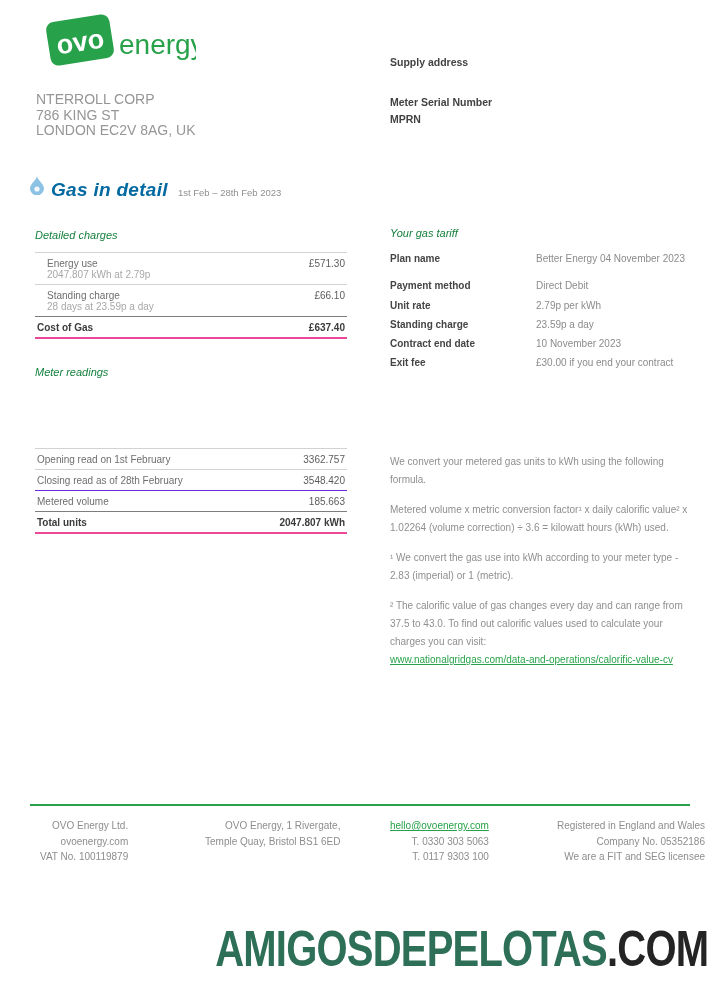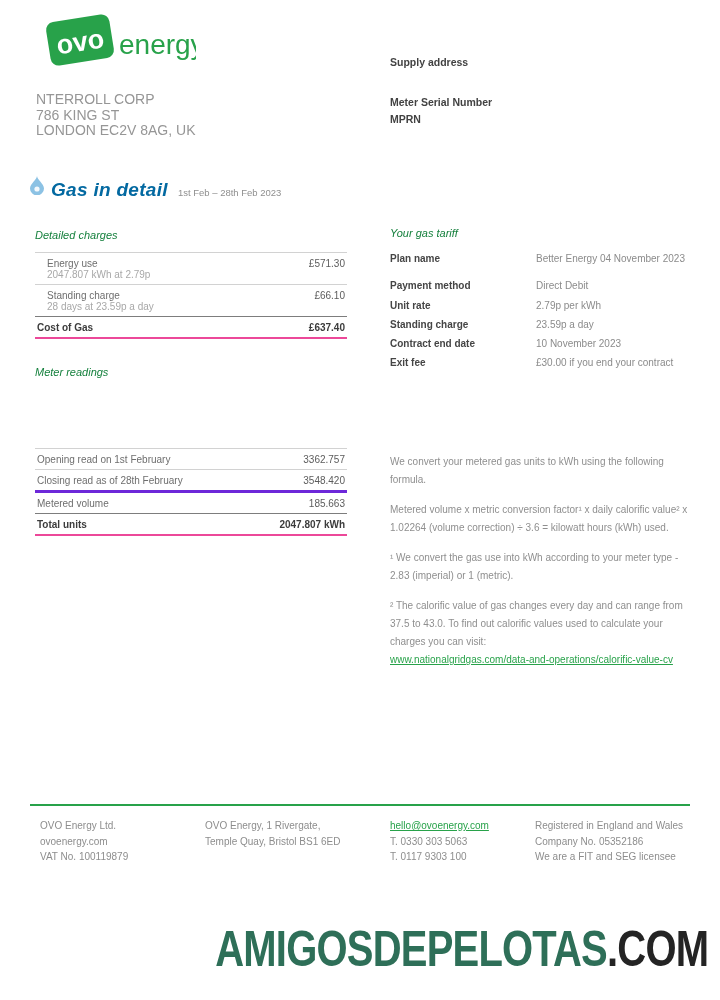--- a/index.html
+++ b/index.html
@@ -30,42 +30,42 @@
   
   .tbl { position:absolute; width:312px; left:35px; }
   .tbl-charges { top:252px; }
   .tbl-meter   { top:404px;margin-top:44px; }
   .trow { display:flex; justify-content:space-between; align-items:baseline;
           font-size:10px; color:#6e6e6e; padding:5px 2px 4px 2px; }
   .trow .left { display:flex; align-items:baseline;flex-direction:column; }
   .trow .detail { color:#a8a8a8; margin-left:10px; }
   .trow .amount { color:#5c5c5c; }
   .r-top    { border-top:1px solid #d2d2d2; border-bottom:1px solid #d2d2d2; }
-  .r-mid    { border-bottom:3px solid #6d28d9; }
+  .r-mid    { border-bottom:1px solid #6d28d9; }
   .r-plain  { }
   .r-total  { font-weight:bold; color:#3c3c3c; border-top:1px solid #7d7d7d; border-bottom:2px solid #ec4899; }
   .r-total .amount { color:#3c3c3c; }
 
   
   .tariff-rows { position:absolute; left:390px; top:252px; width:312px; }
   .def-row { display:flex; margin-bottom:5.5px; font-size:10px; line-height:13.5px; }
   .def-row.plan { margin-bottom:13px; }
   .def-row.pay  { margin-bottom:7px; }
   .def-label { width:146px; font-weight:bold; color:#454545; flex-shrink:0; }
   .def-value { width:166px; color:#8b8b8b; }
 
   
   .conversion { position:absolute; left:390px; top:453px; width:306px;
                 font-size:10px; color:#8f8f8f; line-height:18px; }
   .conversion p { margin-bottom:12px; }
   .green-link { color:#28a24a; text-decoration:underline; word-break:break-all; cursor:pointer; }
 
   
   .footer-rule { position:absolute; left:30px; top:804px; width:660px; height:2px; background:#28a24a; }
-  .fcol { position:absolute; top:818px; font-size:10px; color:#8d8d8d; line-height:15.5px; }
+  .fcol { position:absolute; top:818px; font-size:10px; color:#8d8d8d; line-height:15.5px;text-align:right; }
   .fcol div { white-space:nowrap; }
   .fc1 { left:40px; }
   .fc2 { left:205px; }
   .fc3 { left:390px; }
   .fc4 { left:535px; width:170px; }
   .fc4 div { white-space:normal; }
 
   
   .watermark { position:absolute; right:12px; top:920px; font-size:50px; font-weight:bold;
                white-space:nowrap; letter-spacing:-1px; transform:scaleX(.8);

